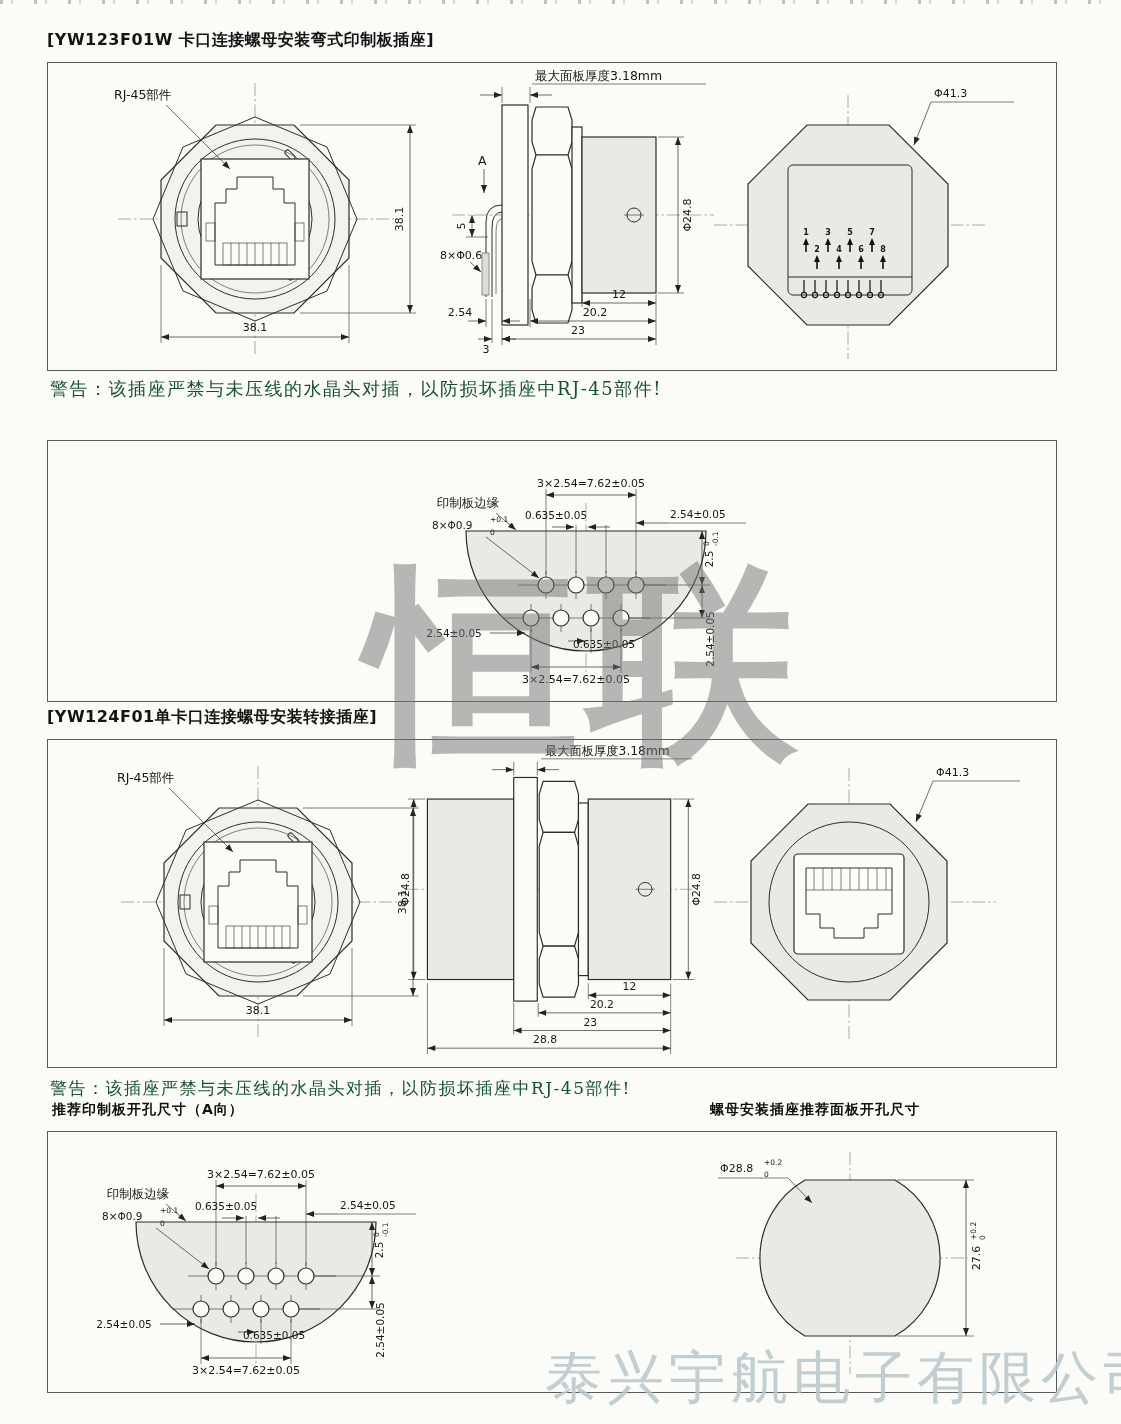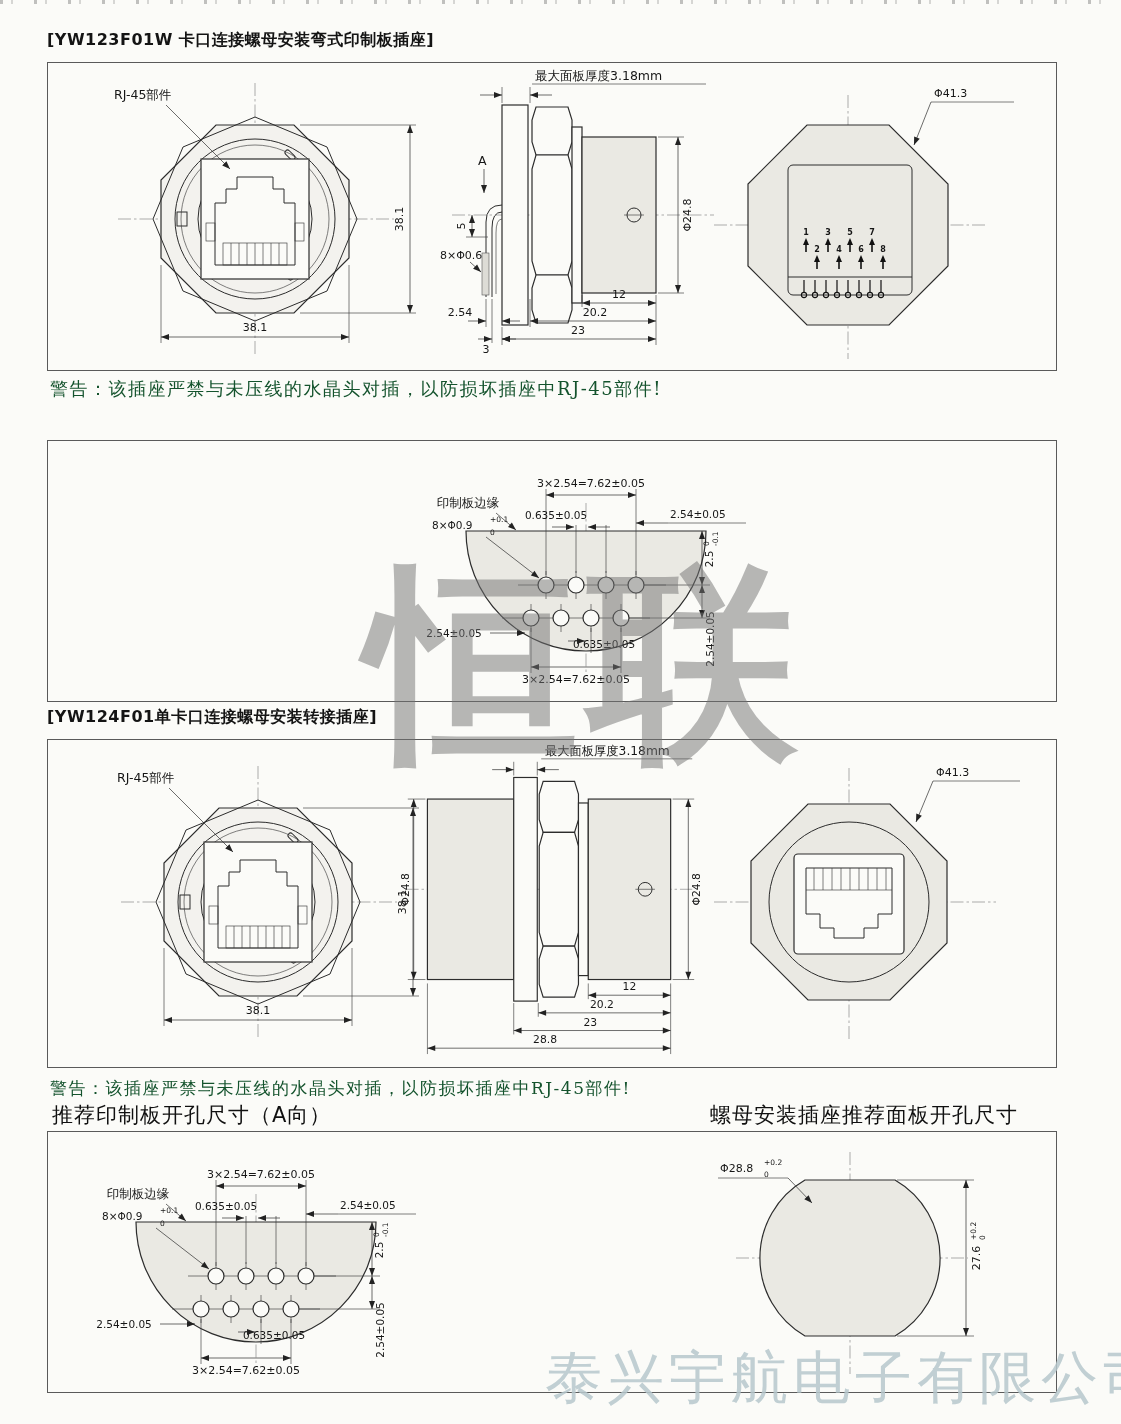--- a/index.html
+++ b/index.html
@@ -1,21 +1,21 @@
 <!DOCTYPE html>
 <html><head>
 <meta charset="utf-8">
 <style>
   html,body{margin:0;padding:0;background:#d9d9d9;}
   .page{position:relative;width:1121px;height:1424px;background:#fbfbf8;overflow:hidden;
         font-family:"DejaVu Sans",sans-serif;color:#161616;}
   .abs{position:absolute;}
   .panel{position:absolute;left:47px;width:1008px;border:1px solid #5a5a5a;}
   .title{position:absolute;font-size:16px;font-weight:600;color:#141414;letter-spacing:.5px;white-space:nowrap;}
-  .title-b{position:absolute;font-size:21px;font-weight:400;color:#101010;letter-spacing:1px;white-space:nowrap;text-align:center;}
+  .title-b{position:absolute;font-size:14px;font-weight:700;color:#101010;letter-spacing:1px;white-space:nowrap;text-align:center;}
   .warn{position:absolute;font-family:"DejaVu Serif",serif;font-size:18px;color:#14532d;letter-spacing:1.5px;white-space:nowrap;}
   .cutrow{position:absolute;left:0;top:0;width:100%;height:4px;opacity:.35;
     background:repeating-linear-gradient(90deg,rgba(40,40,40,.8) 0 3px,transparent 3px 11px,rgba(40,40,40,.5) 11px 13px,transparent 13px 34px);}
   .wm-center{position:absolute;font-weight:700;font-size:210px;line-height:1;letter-spacing:10px;
     color:#737373;opacity:.5;pointer-events:none;z-index:6;white-space:nowrap;}
   .wm-bottom{position:absolute;font-family:"DejaVu Serif",serif;font-size:57px;letter-spacing:5px;
     color:#b7c8cd;opacity:.85;pointer-events:none;z-index:6;white-space:nowrap;}
   svg{display:block;overflow:visible;}
   svg text{font-family:"DejaVu Sans",sans-serif;fill:#161616;}
   .dt{font-size:11px;}

